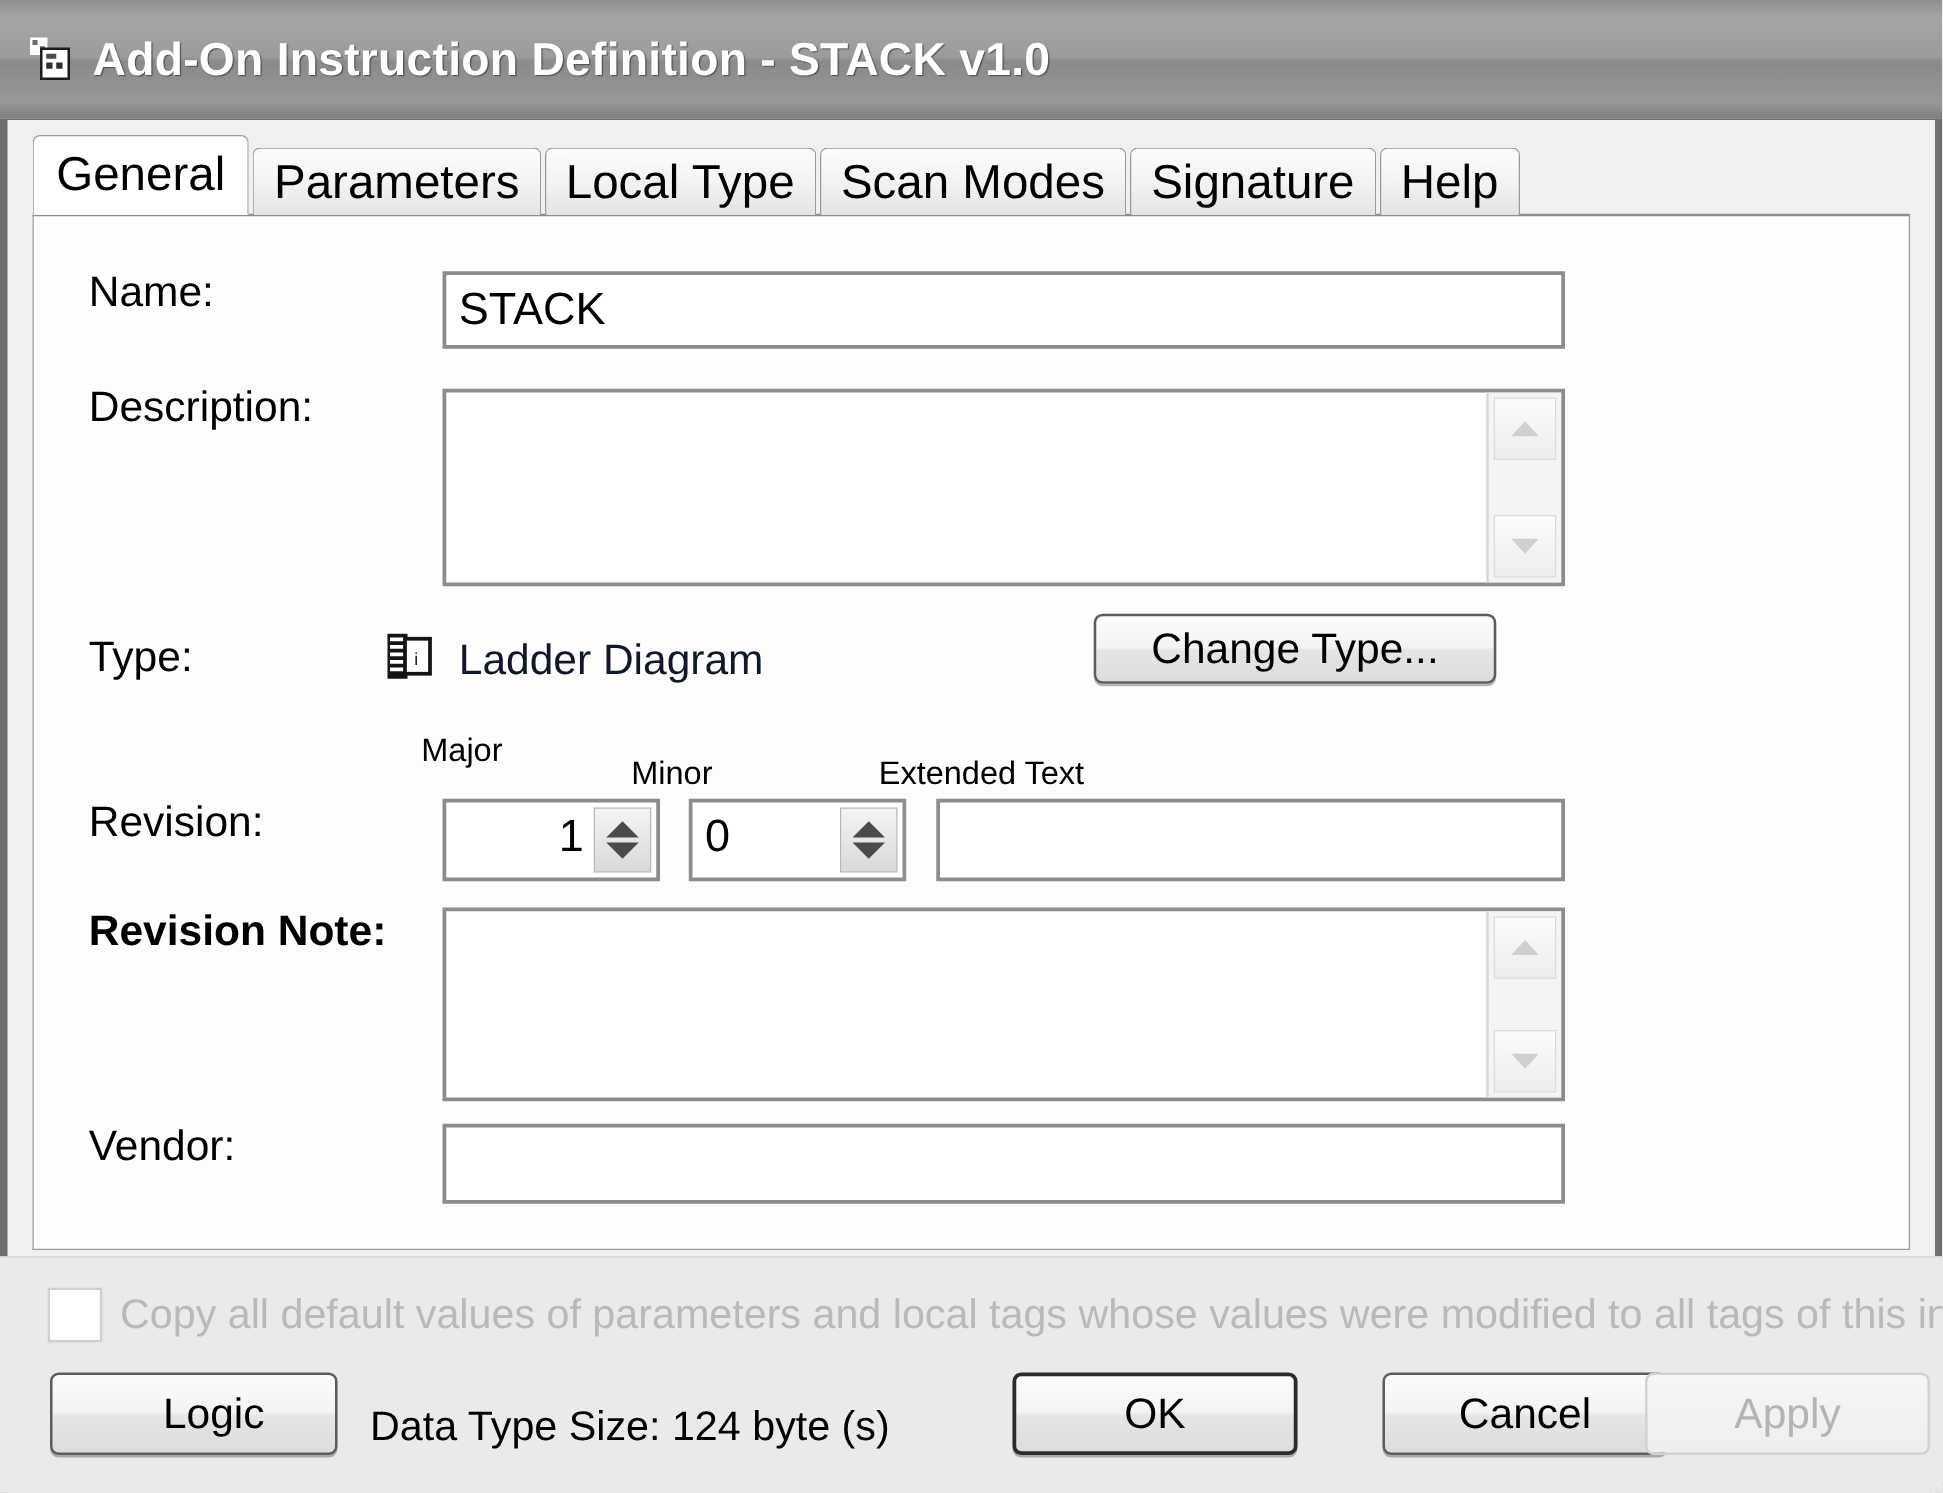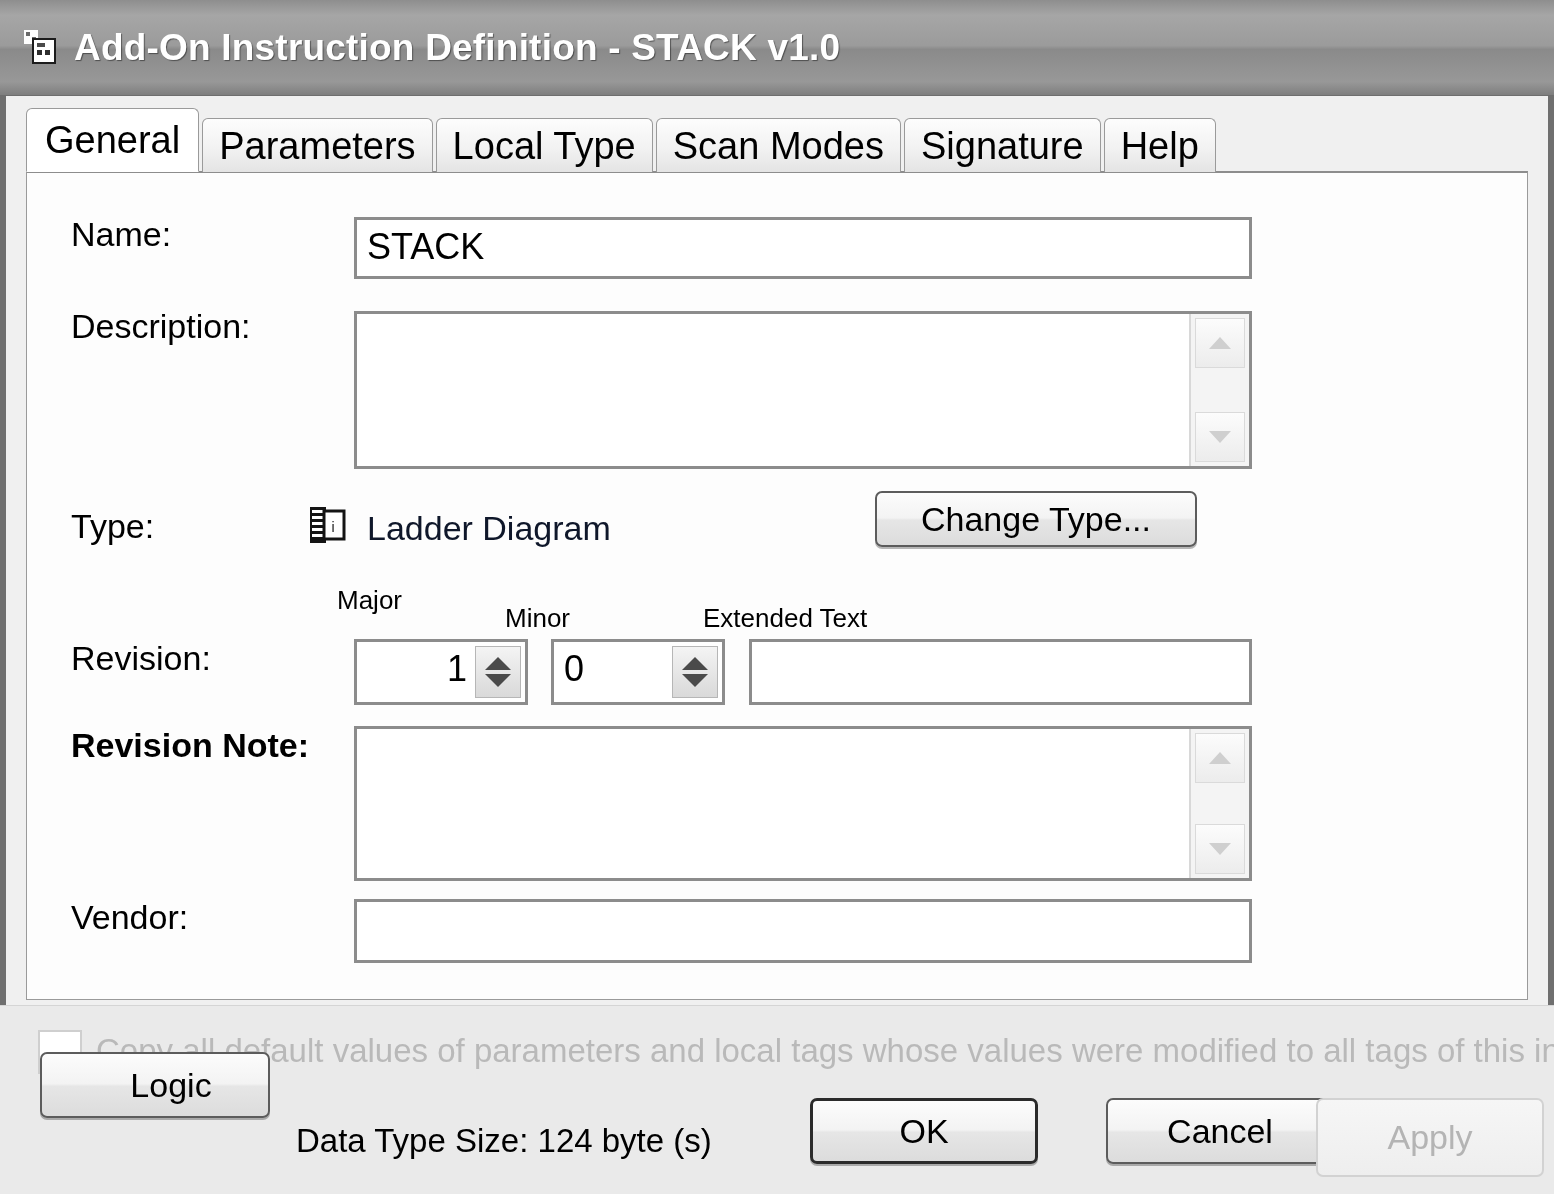--- a/index.html
+++ b/index.html
@@ -420,28 +420,28 @@
       <span class="val"></span>
     </div>
 
   </div>
 
   <div id="footer"></div>
 
   <div id="copy-check"></div>
   <div id="copy-label">Copy all default values of parameters and local tags whose values were modified to all tags of this in</div>
 
-  <div class="btn" style="left:40px; top:1052px; width:230px; height:66px;padding-left:32px;">
+  <div class="btn" style="left:40px; top:1098px; width:230px; height:66px;padding-left:32px;">
     <span>Logic</span>
   </div>
   <div id="datasize">Data Type Size: 124 byte (s)</div>
 
   <div class="btn default" style="left:810px; top:1098px; width:228px; height:66px;">
     <span>OK</span>
   </div>
   <div class="btn" style="left:1062px; top:1098px; width:228px; height:66px;margin-left:44px;">
     <span>Cancel</span>
   </div>
-  <div class="btn disabled" style="left:1316px; top:1098px; width:228px; height:79px;">
+  <div class="btn disabled" style="left:1316px; top:1098px; width:228px; height:66px;">
     <span>Apply</span>
   </div>
 
 </div>
 
 </body></html>

